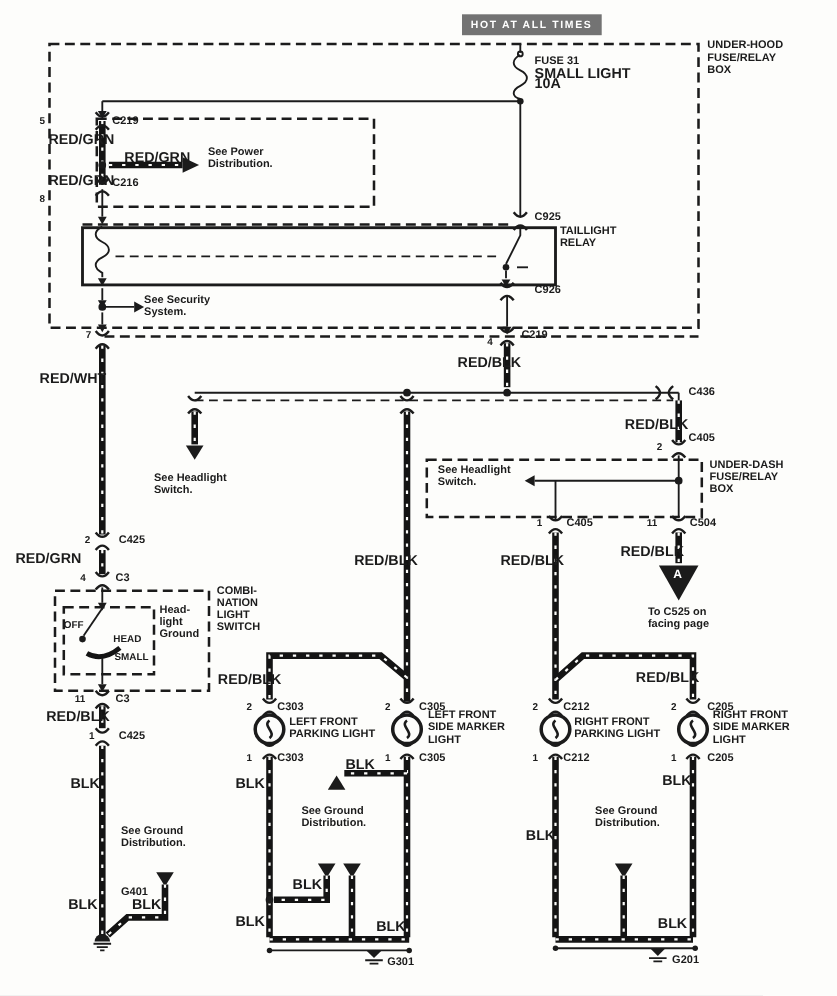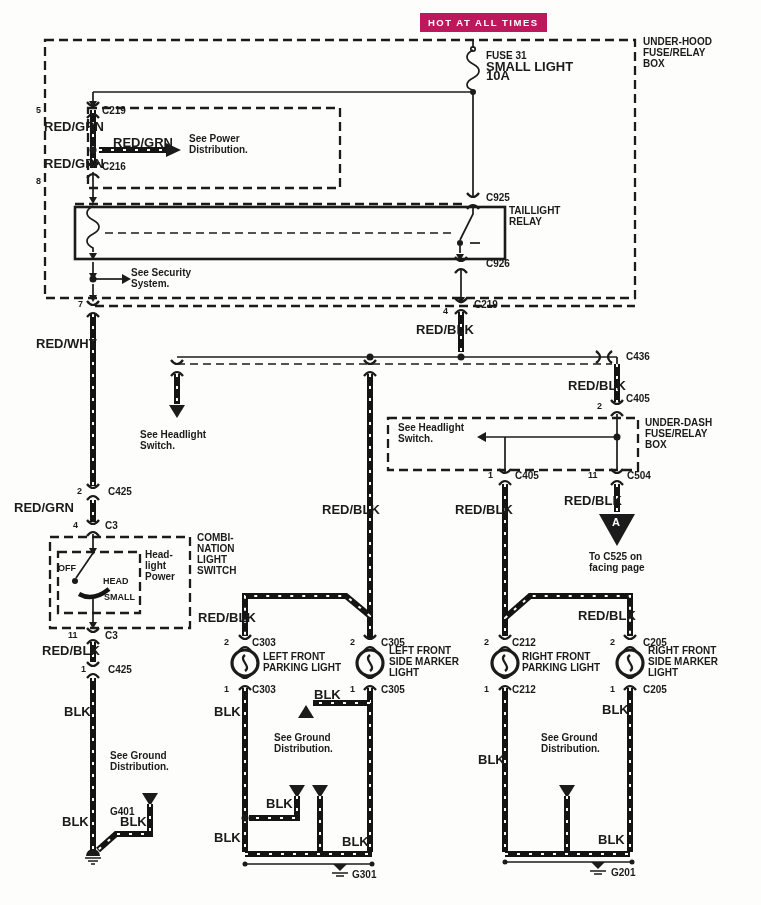--- a/index.html
+++ b/index.html
@@ -3,21 +3,21 @@
 <meta charset="utf-8">
 <style>
   html,body{margin:0;padding:0;background:#e8e8e8}
   .diagram{position:relative;width:761px;height:905px;background:#fdfdfb;
     font-family:"Liberation Sans",sans-serif;overflow:hidden}
   .diagram svg{position:absolute;left:0;top:0}
   .lbl{position:absolute;font-weight:700;font-size:10px;line-height:11px;
     color:#1b1b1b;white-space:pre-line;letter-spacing:0}
   .w{font-size:13px;line-height:8px}
   .p{font-size:9px}
-  .hot{background:#be185d;color:#fff;font-size:9.5px;line-height:19px;
+  .hot{background:#737373;color:#fff;font-size:9.5px;line-height:19px;
     padding:0 8px;letter-spacing:1.5px;white-space:nowrap;font-weight:700}
   .a{color:#fff;font-size:11px}
   
   .wire{stroke:#1b1b1b;stroke-width:1.7;fill:none}
   .thick{stroke:#141414;stroke-width:6;fill:none;stroke-linejoin:miter}
   .hatch{stroke:#fdfdfb;stroke-width:2;fill:none;stroke-dasharray:3 9}
   .dash{stroke:#1b1b1b;stroke-width:2.3;fill:none;stroke-dasharray:9 5}
   .dashT{stroke:#1b1b1b;stroke-width:1.6;fill:none;stroke-dasharray:8 5}
   .box{stroke:#1b1b1b;stroke-width:2.6;fill:none}
   .dot{fill:#1b1b1b;stroke:none}
@@ -315,21 +315,21 @@
   <div class="lbl" style="left:108px;top:486px">C425</div>
   <div class="lbl w" style="left:14px;top:504px">RED/GRN</div>
   <div class="lbl p" style="left:73px;top:520px">4</div>
   <div class="lbl" style="left:105px;top:520px">C3</div>
   <div class="lbl" style="left:197px;top:532px">COMBI-
 NATION
 LIGHT
 SWITCH</div>
   <div class="lbl" style="left:145px;top:549px">Head-
 light
-Power</div>
+Ground</div>
   <div class="lbl p" style="left:58px;top:563px">OFF</div>
   <div class="lbl p" style="left:103px;top:576px">HEAD</div>
   <div class="lbl p" style="left:104px;top:592px">SMALL</div>
   <div class="lbl p" style="left:68px;top:630px">11</div>
   <div class="lbl" style="left:105px;top:630px">C3</div>
   <div class="lbl w" style="left:42px;top:647px">RED/BLK</div>
   <div class="lbl p" style="left:81px;top:664px">1</div>
   <div class="lbl" style="left:108px;top:664px">C425</div>
   <div class="lbl w" style="left:64px;top:708px">BLK</div>
   <div class="lbl" style="left:110px;top:750px">See Ground

